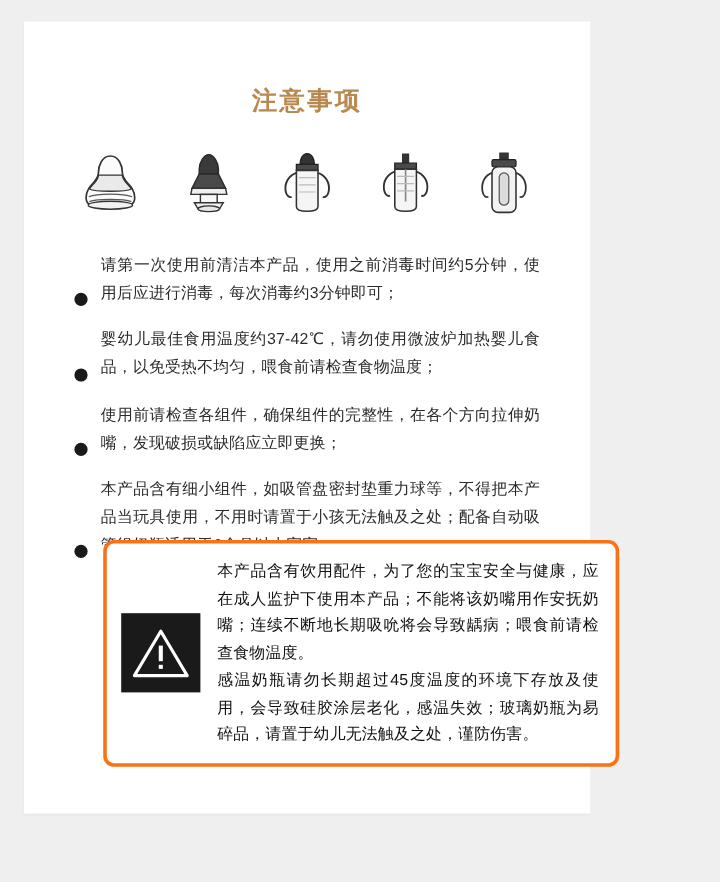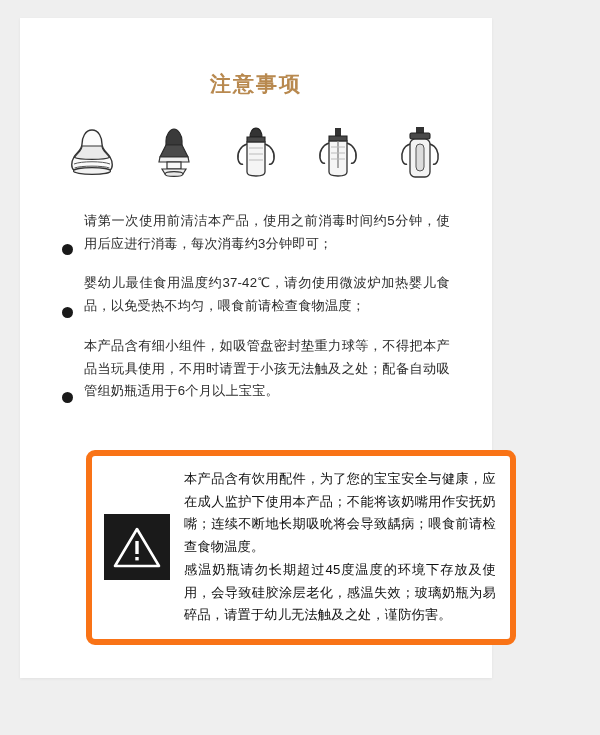--- a/index.html
+++ b/index.html
@@ -68,21 +68,21 @@
     line-height: 1.72;
     color: #2b2b2b;
     letter-spacing: 0.2px;
     text-align: justify;
   }
   .warnbox {
     position: absolute;
     left: 66px;
     top: 432px;
     width: 430px;
-    border: 6px solid #f97316;
+    border: 3px solid #f97316;
     border-radius: 9px;
     display: flex;
     align-items: center;
     padding: 12px 14px 12px 12px;
     box-sizing: border-box;
     background: #fff;
   }
   .warn-icon {
     flex: 0 0 auto;
     width: 66px;
@@ -175,20 +175,24 @@
     <div class="bullet">
       <span class="dot"></span>
       <span class="btext">请第一次使用前清洁本产品，使用之前消毒时间约5分钟，使用后应进行消毒，每次消毒约3分钟即可；</span>
     </div>
     <div class="bullet">
       <span class="dot"></span>
       <span class="btext">婴幼儿最佳食用温度约37-42℃，请勿使用微波炉加热婴儿食品，以免受热不均匀，喂食前请检查食物温度；</span>
     </div>
     <div class="bullet">
       <span class="dot"></span>
+      <span class="btext">使用前请检查各组件，确保组件的完整性，在各个方向拉伸奶嘴，发现破损或缺陷应立即更换；</span>
+    </div>
+    <div class="bullet">
+      <span class="dot"></span>
       <span class="btext">本产品含有细小组件，如吸管盘密封垫重力球等，不得把本产品当玩具使用，不用时请置于小孩无法触及之处；配备自动吸管组奶瓶适用于6个月以上宝宝。</span>
     </div>
   </div>
 
   <div class="warnbox">
     <div class="warn-icon">
       <svg width="52" height="48" viewBox="0 0 52 48">
         <path d="M26 6 L48 43 L4 43 Z" fill="none" stroke="#ffffff" stroke-width="2.6" stroke-linejoin="round"></path>
         <rect x="24.3" y="18" width="3.4" height="13" fill="#ffffff"></rect>
         <rect x="24.3" y="34" width="3.4" height="3.4" fill="#ffffff"></rect>

